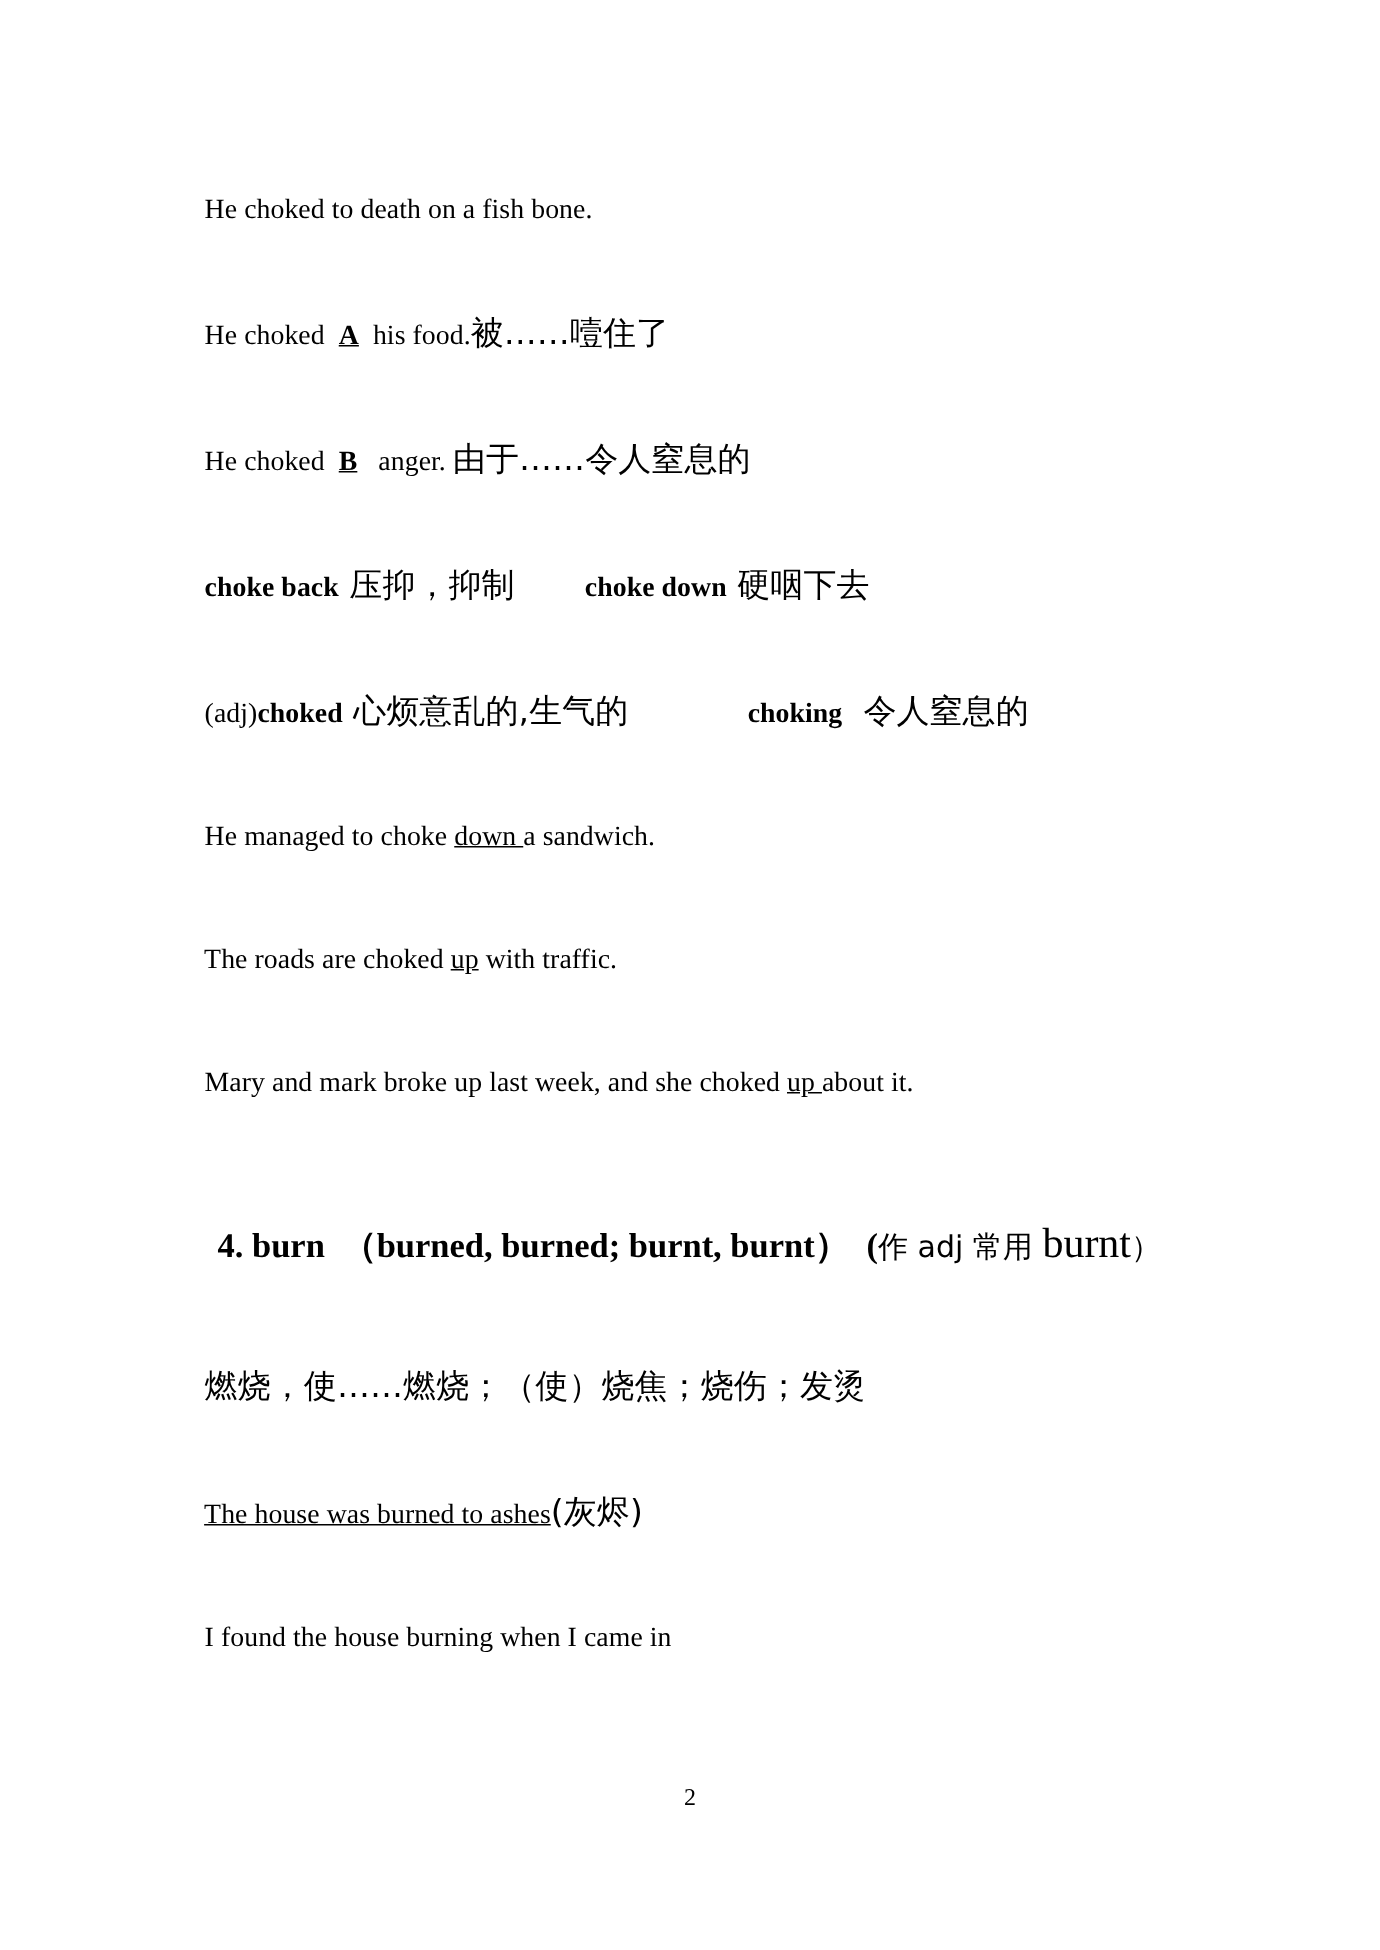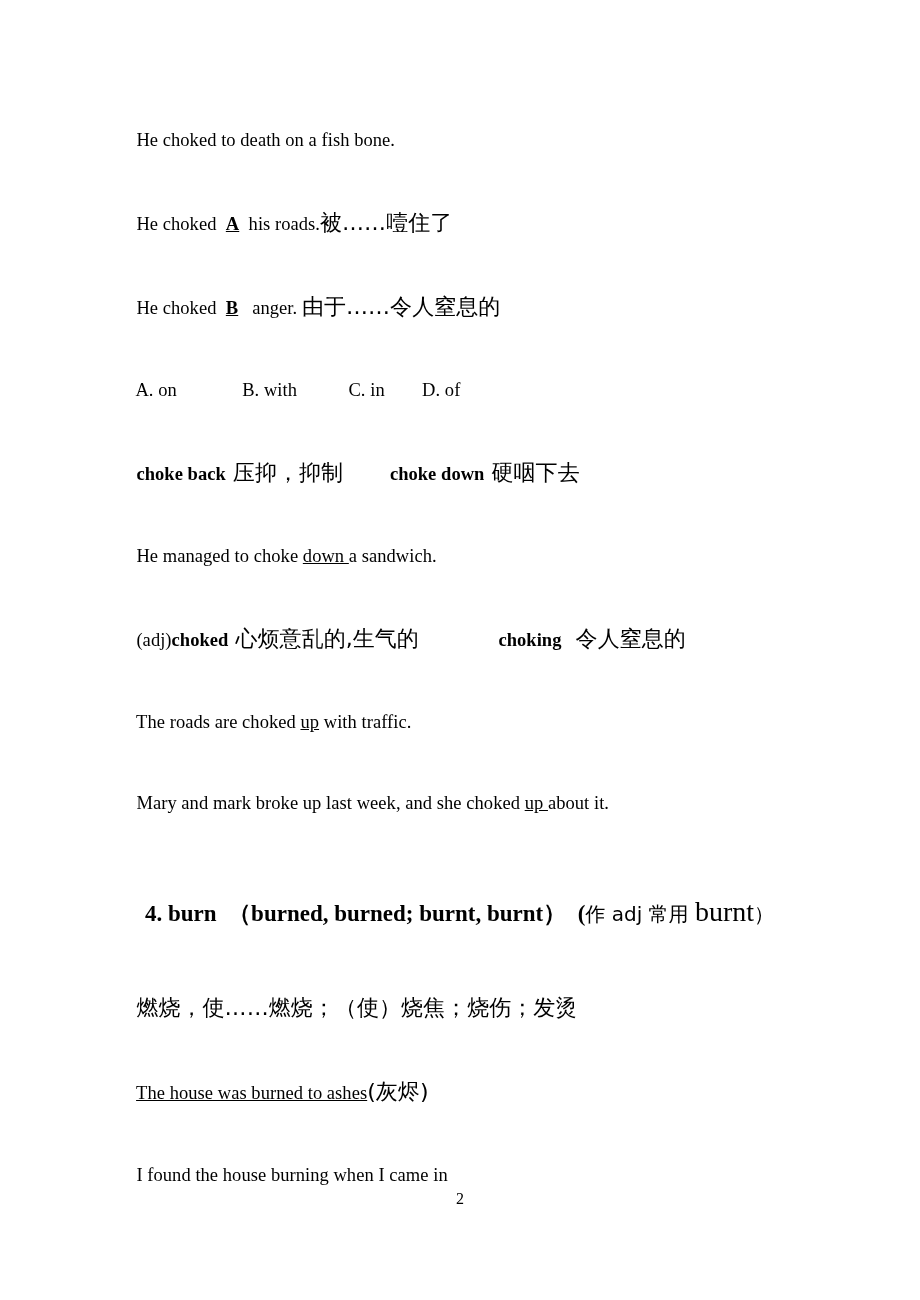--- a/index.html
+++ b/index.html
@@ -73,42 +73,39 @@
 <div class="page">
   <div class="content">
 
     <div>
 
       <div class="line">
         <span>He choked to death on a fish bone.</span>
       </div>
 
       <div class="line">
-        <span>He choked  </span><span class="ul-ans">A</span><span>  his roads.</span><span class="cn">被……噎住了</span>
+        <span>He choked  </span><span class="ul-ans">A</span><span>  his food.</span><span class="cn">被……噎住了</span>
       </div>
 
       <div class="line">
         <span>He choked  </span><span class="ul-ans">B</span><span>   anger. </span><span class="cn">由于……令人窒息的</span>
       </div>
 
-      <div class="line">
-        <span>A. on              B. with           C. in        D. of</span>
-      </div>
 
       <div class="line">
         <span class="b">choke back</span><span class="cn"> 压抑，抑制</span><span>          </span><span class="b">choke down</span><span class="cn"> 硬咽下去</span>
       </div>
 
 
       <div class="line">
-        <span>He managed to choke </span><span class="u">down </span><span>a sandwich.</span>
+        <span>(adj)</span><span class="b">choked</span><span class="cn"> 心烦意乱的,生气的</span><span>                 </span><span class="b">choking</span><span class="cn">  令人窒息的</span>
       </div>
 
       <div class="line">
-        <span>(adj)</span><span class="b">choked</span><span class="cn"> 心烦意乱的,生气的</span><span>                 </span><span class="b">choking</span><span class="cn">  令人窒息的</span>
+        <span>He managed to choke </span><span class="u">down </span><span>a sandwich.</span>
       </div>
 
       <div class="line">
         <span>The roads are choked </span><span class="u">up</span><span> with traffic.</span>
       </div>
 
       <div class="line">
         <span>Mary and mark broke up last week, and she choked </span><span class="u">up </span><span>about it.</span>
       </div>
 

